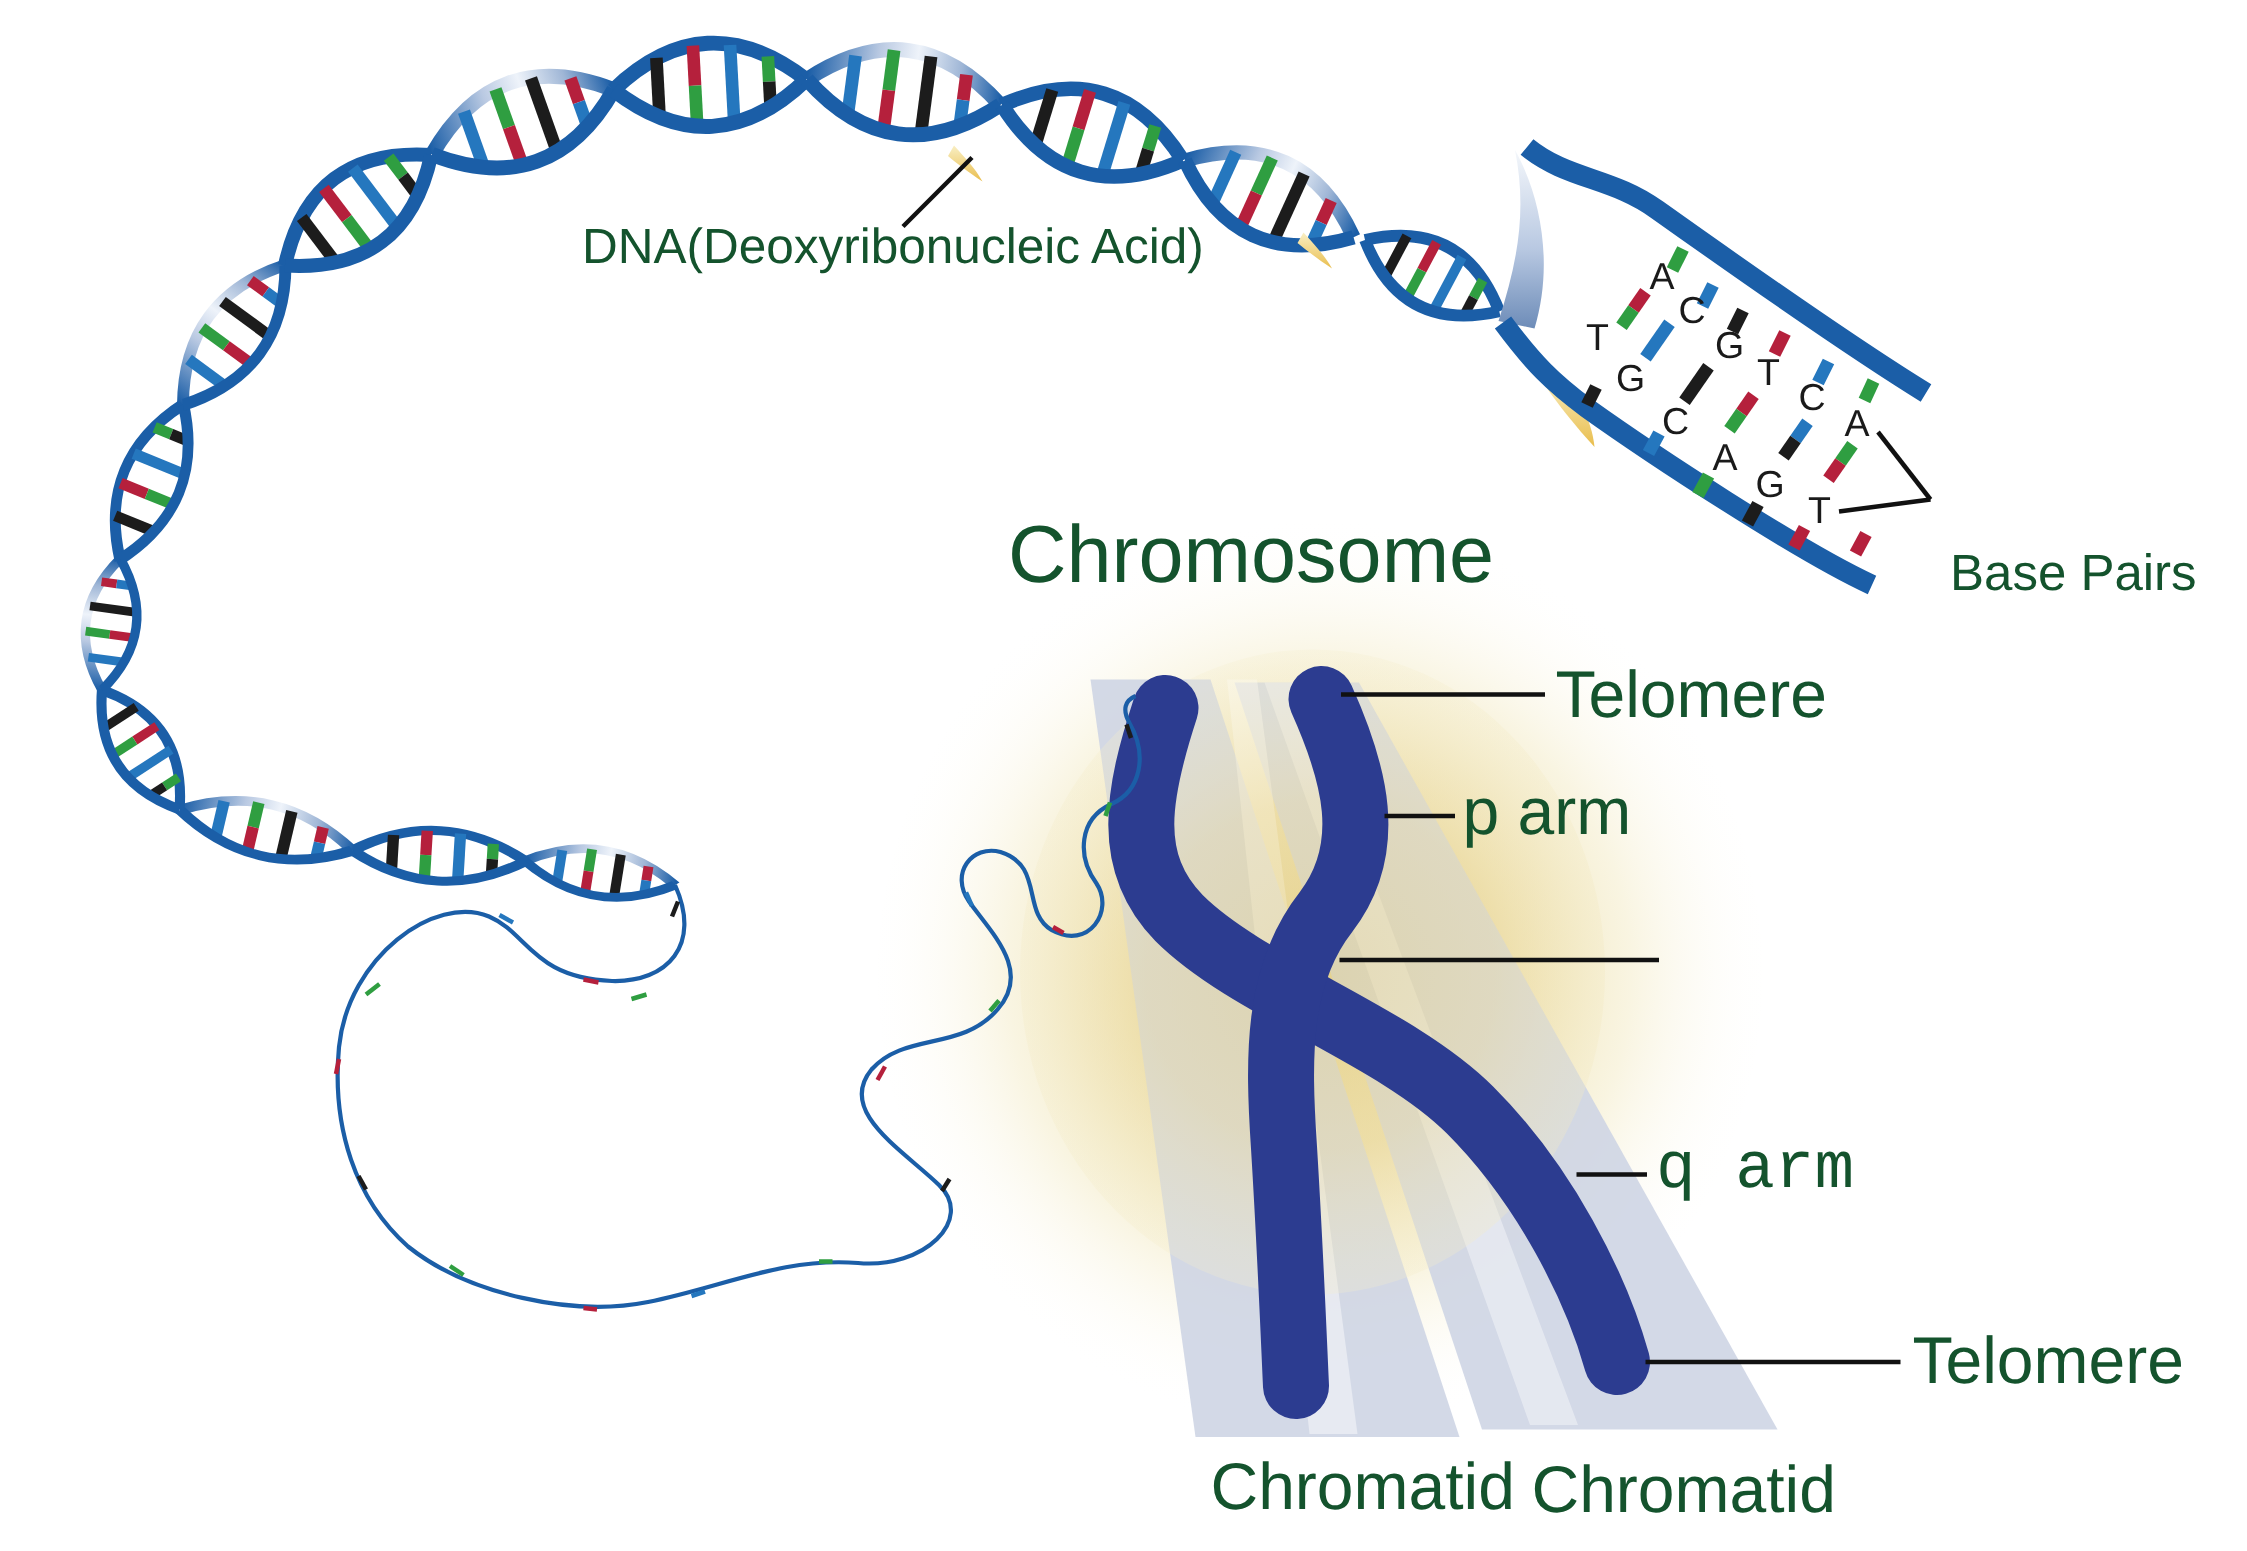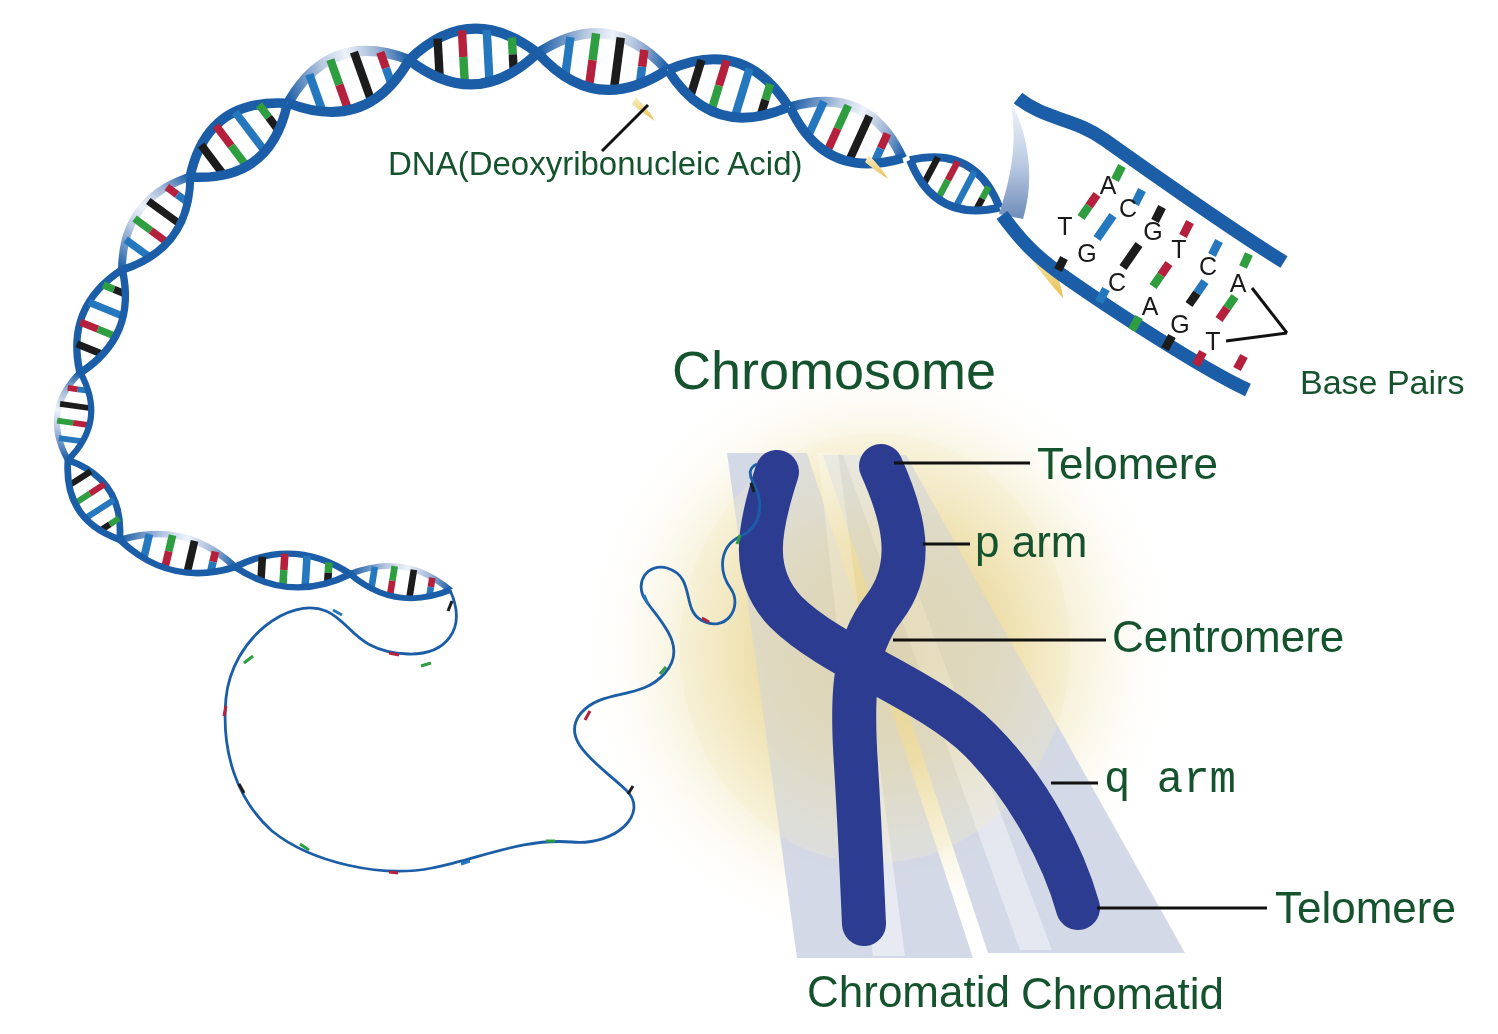--- a/index.html
+++ b/index.html
@@ -180,21 +180,20 @@
     <line class="leader" x1="1097" y1="908" x2="1267" y2="908"></line>
   </g>
 </svg>
 
 <div class="labels">
   <div class="lbl dna" style="left:388px;top:146px;">DNA(Deoxyribonucleic Acid)</div>
   <div class="lbl mid" style="left:1300px;top:322px;font-size:34px;margin-top:42px;">Base Pairs</div>
   <div class="lbl big" style="left:672px;top:341px;">Chromosome</div>
   <div class="lbl mid" style="left:1037px;top:440px;">Telomere</div>
   <div class="lbl mid" style="left:975px;top:518px;">p arm</div>
-  <div class="lbl mid" style="left:1112px;top:613px;">Centromere</div>
   <div class="lbl mid" style="left:1104px;top:756px;font-family:Liberation Mono, monospace;">q arm</div>
   <div class="lbl mid" style="left:1275px;top:884px;">Telomere</div>
   <div class="lbl mid" style="left:807px;top:968px;">Chromatid</div>
   <div class="lbl mid" style="left:1021px;top:970px;">Chromatid</div>
 
   <span class="bl" style="left:1108px;top:185px;">A</span>
   <span class="bl" style="left:1128px;top:208px;">C</span>
   <span class="bl" style="left:1153px;top:231px;">G</span>
   <span class="bl" style="left:1179px;top:249px;">T</span>
   <span class="bl" style="left:1208px;top:266px;">C</span>

